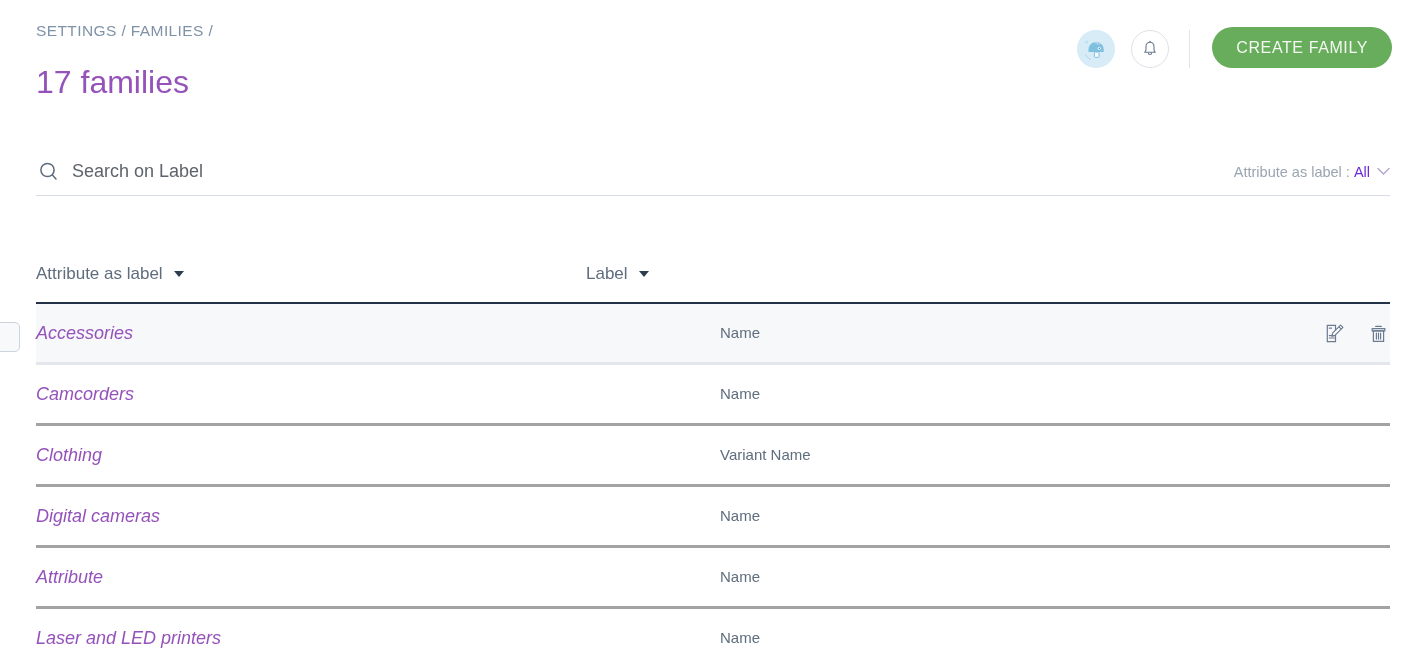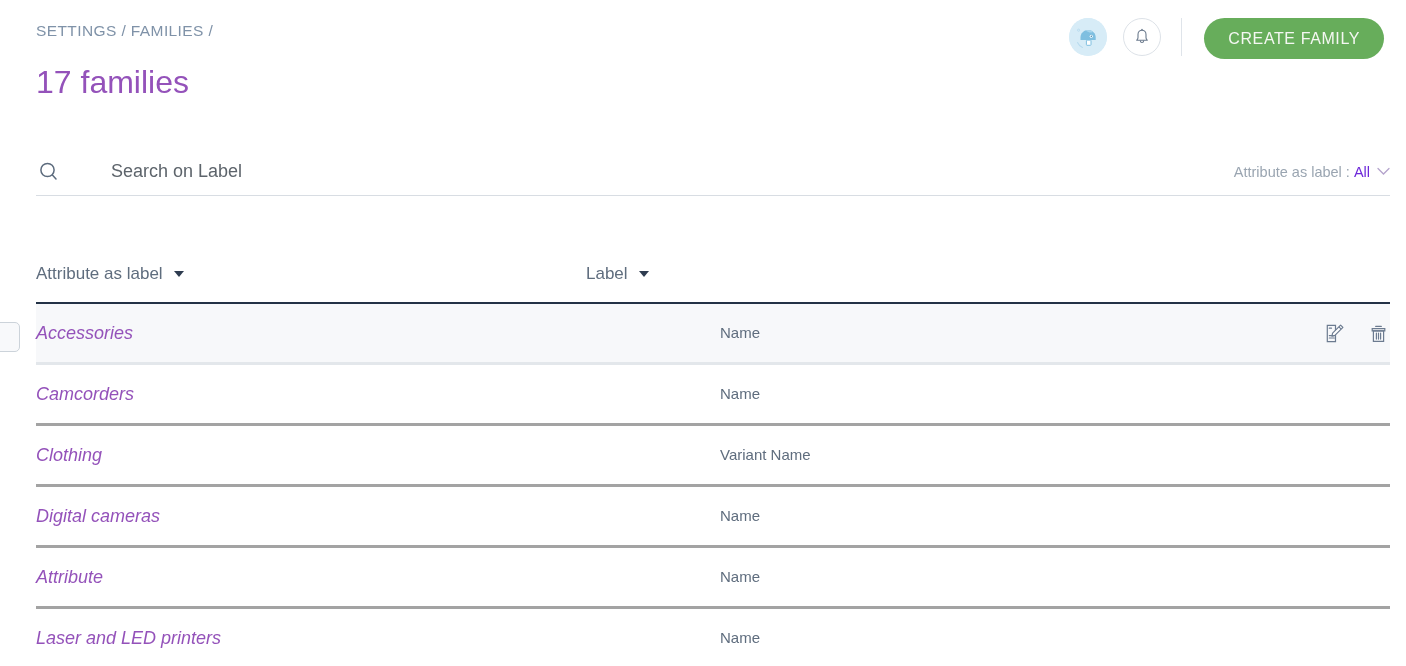--- a/index.html
+++ b/index.html
@@ -43,24 +43,24 @@
     left: 36px;
     top: 64px;
     font-size: 32px;
     font-weight: 400;
     color: #9452ba;
     white-space: nowrap;
   }
 
   .header-right {
     position: absolute;
-    right: 22px;
+    right: 14px;
     top: 18px;
     display: flex;
-    align-items: flex-start;
+    align-items: flex-end;
     height: 50px;
   }
 
   .avatar {
     width: 38px;
     height: 38px;
     border-radius: 50%;
     background: #d7ecf7;
     display: flex;
     align-items: center;
@@ -130,21 +130,20 @@
 
   .search-input {
     border: none;
     outline: none;
     background: transparent;
     font-size: 18px;
     font-family: "Liberation Sans", sans-serif;
     color: #404040;
     flex: 1;
     height: 32px;
-    margin-left: 39px;
   }
   .search-input::placeholder { color: #5d646b; opacity: 1; }
 
   .filter-label {
     font-size: 14.5px;
     color: #9aa5b1;
     white-space: nowrap;
     display: flex;
     align-items: center;
     cursor: pointer;

